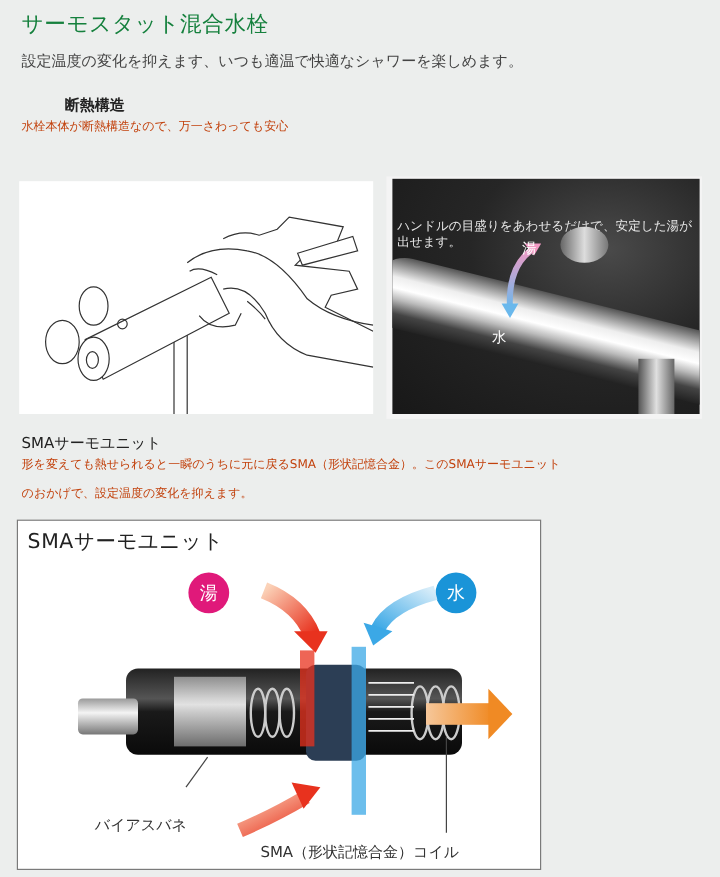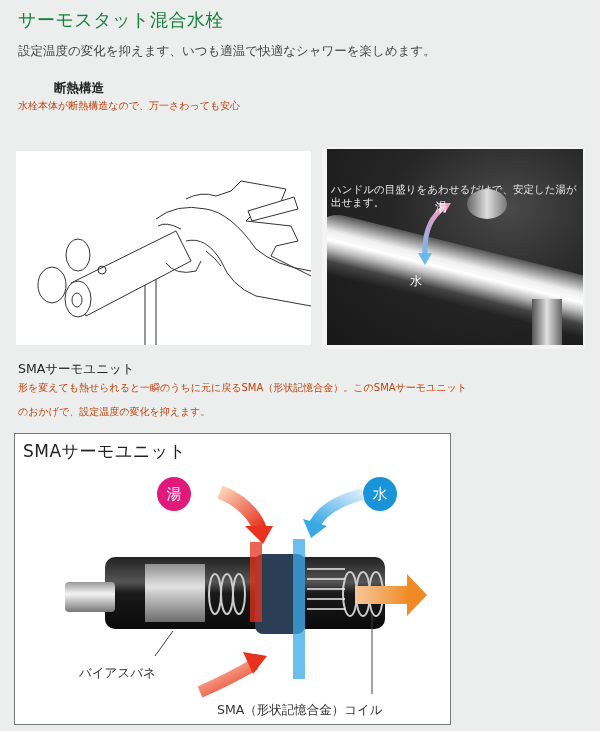--- a/index.html
+++ b/index.html
@@ -142,15 +142,15 @@
     <rect x="340" y="152" width="55" height="18" fill="url(#outG)"></rect>
     <polygon points="392,140 412,161 392,182" fill="#f08a24"></polygon>
 
     <path d="M185 258 Q215 245 240 230" stroke="url(#hotG)" stroke-width="12" fill="none"></path>
     <polygon points="228,218 252,222 238,240" fill="#e8321e"></polygon>
 
     <line x1="158" y1="197" x2="140" y2="222" stroke="#444" stroke-width="1"></line>
     <line x1="357" y1="180" x2="357" y2="260" stroke="#444" stroke-width="1"></line>
   </svg>
 
-  <div class="abs lbl" style="left:64px;top:231px;text-align:right;">バイアスバネ</div>
+  <div class="abs lbl" style="left:64px;top:246px;text-align:right;">バイアスバネ</div>
   <div class="abs lbl" style="left:202px;top:268px;">SMA（形状記憶合金）コイル</div>
 </div>
 
 </body></html>

